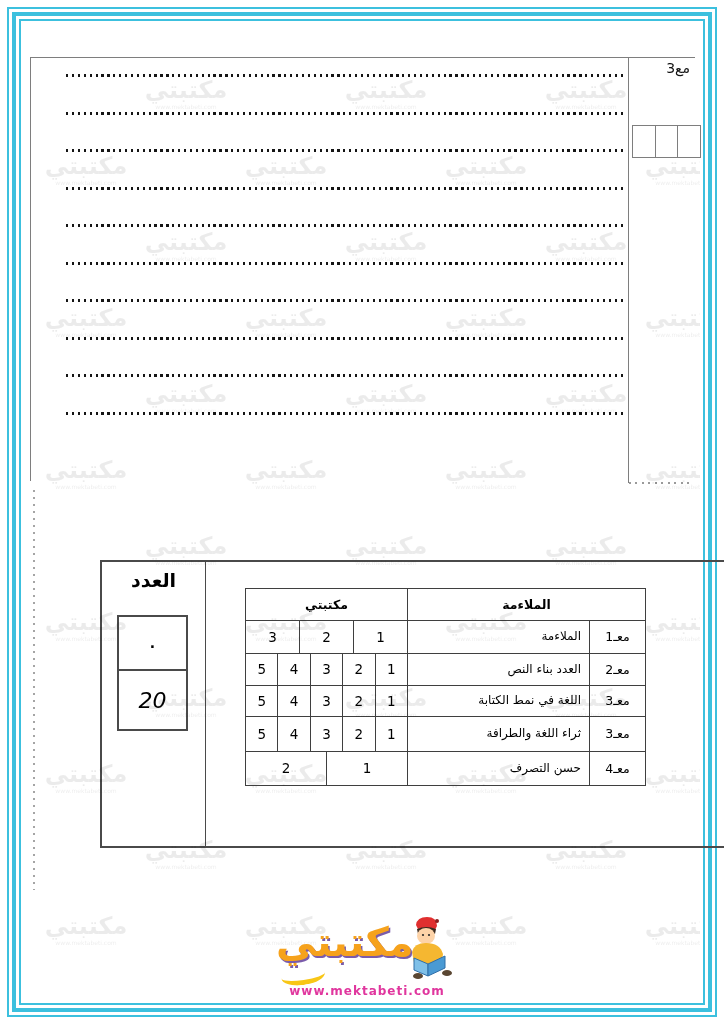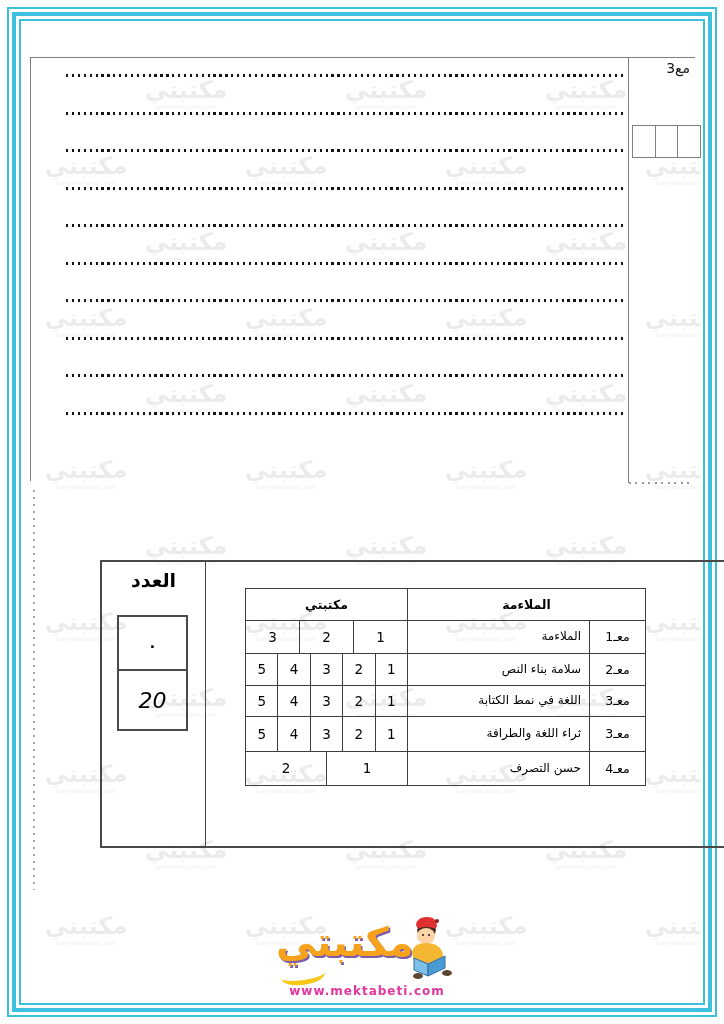--- a/index.html
+++ b/index.html
@@ -116,21 +116,21 @@
     </div>
     <div class="rubric" id="rubric">
         <div class="rcell th" style="grid-column: span 2;">الملاءمة</div>
         <div class="rcell th" style="grid-column: span 30;">مكتبتي</div>
         <div class="rcell lbl">معـ1</div>
         <div class="rcell crit">الملاءمة</div>
         <div class="rcell num" style="grid-column: span 10;">1</div>
         <div class="rcell num" style="grid-column: span 10;">2</div>
         <div class="rcell num" style="grid-column: span 10;">3</div>
         <div class="rcell lbl">معـ2</div>
-        <div class="rcell crit">سلامة بناء النص</div>
+        <div class="rcell crit">العدد بناء النص</div>
         <div class="rcell num" style="grid-column: span 6;">1</div>
         <div class="rcell num" style="grid-column: span 6;">2</div>
         <div class="rcell num" style="grid-column: span 6;">3</div>
         <div class="rcell num" style="grid-column: span 6;">4</div>
         <div class="rcell num" style="grid-column: span 6;">5</div>
         <div class="rcell lbl">معـ3</div>
         <div class="rcell crit">اللغة في نمط الكتابة</div>
         <div class="rcell num" style="grid-column: span 6;">1</div>
         <div class="rcell num" style="grid-column: span 6;">2</div>
         <div class="rcell num" style="grid-column: span 6;">3</div>

